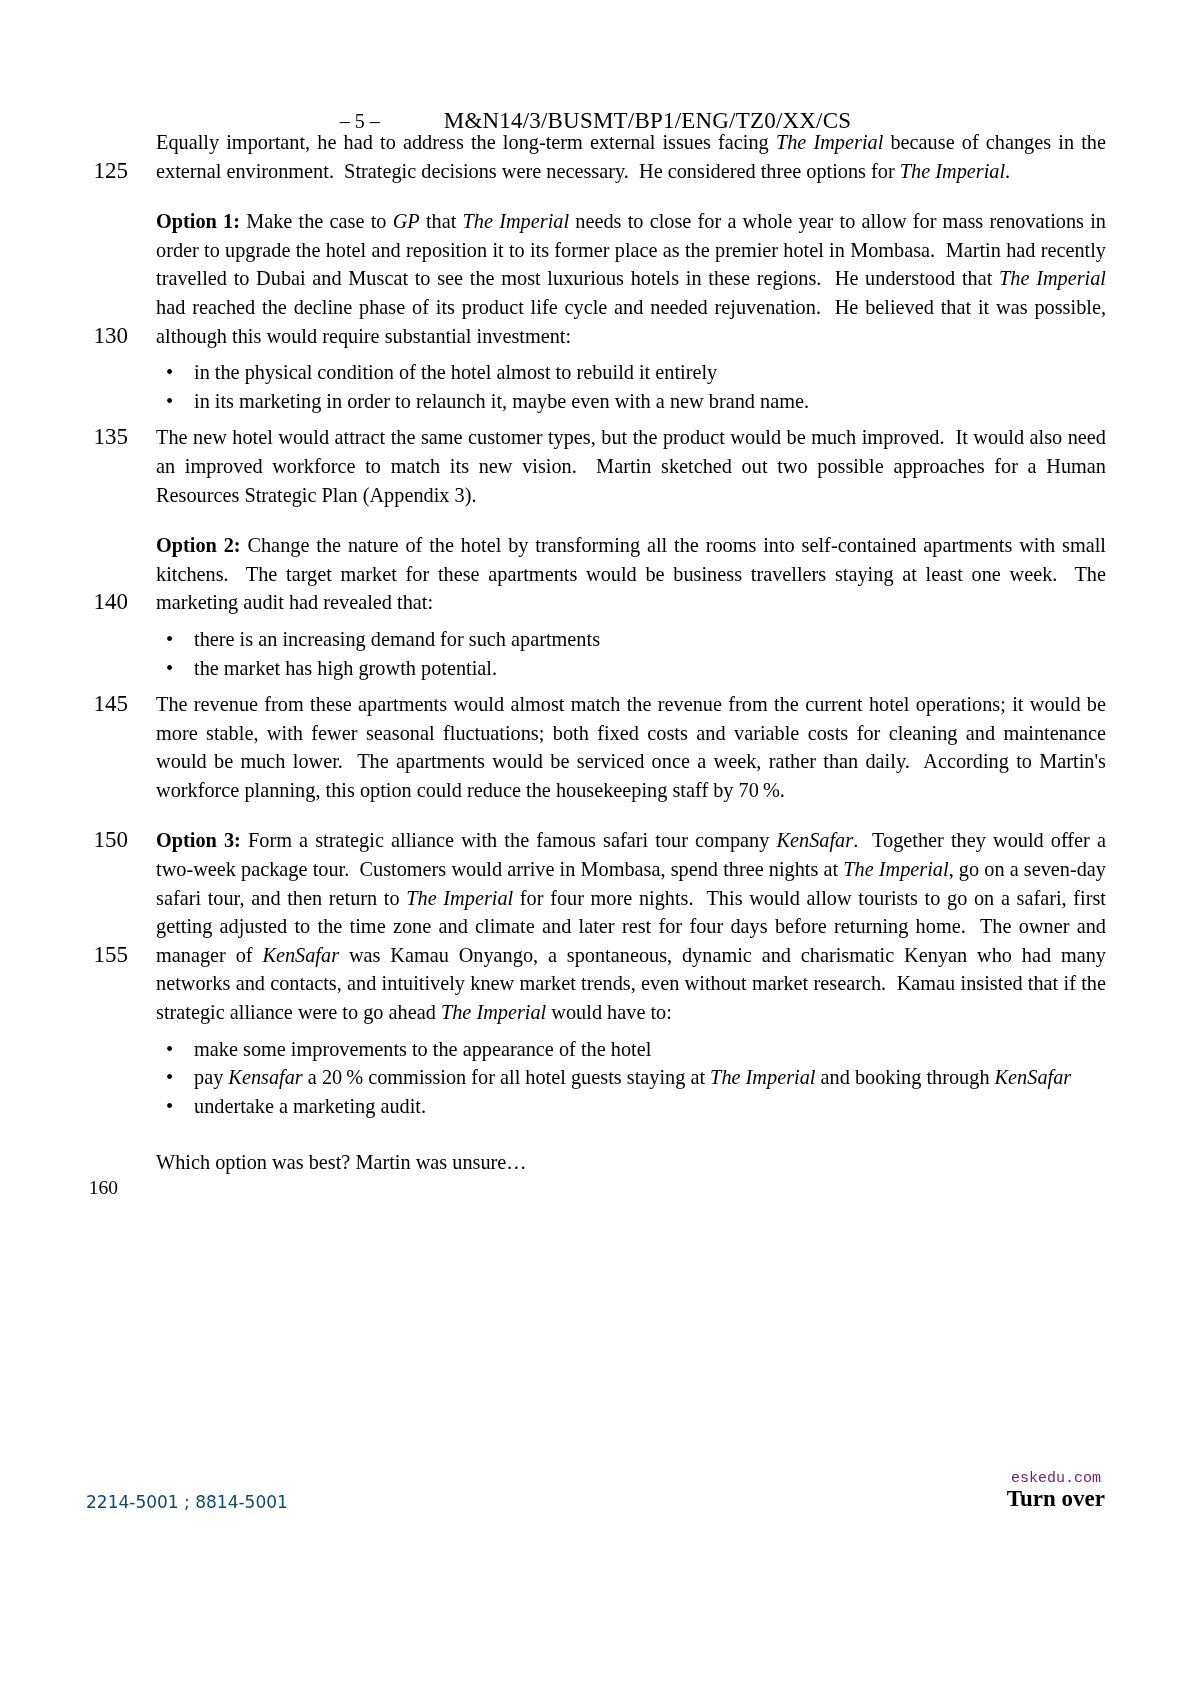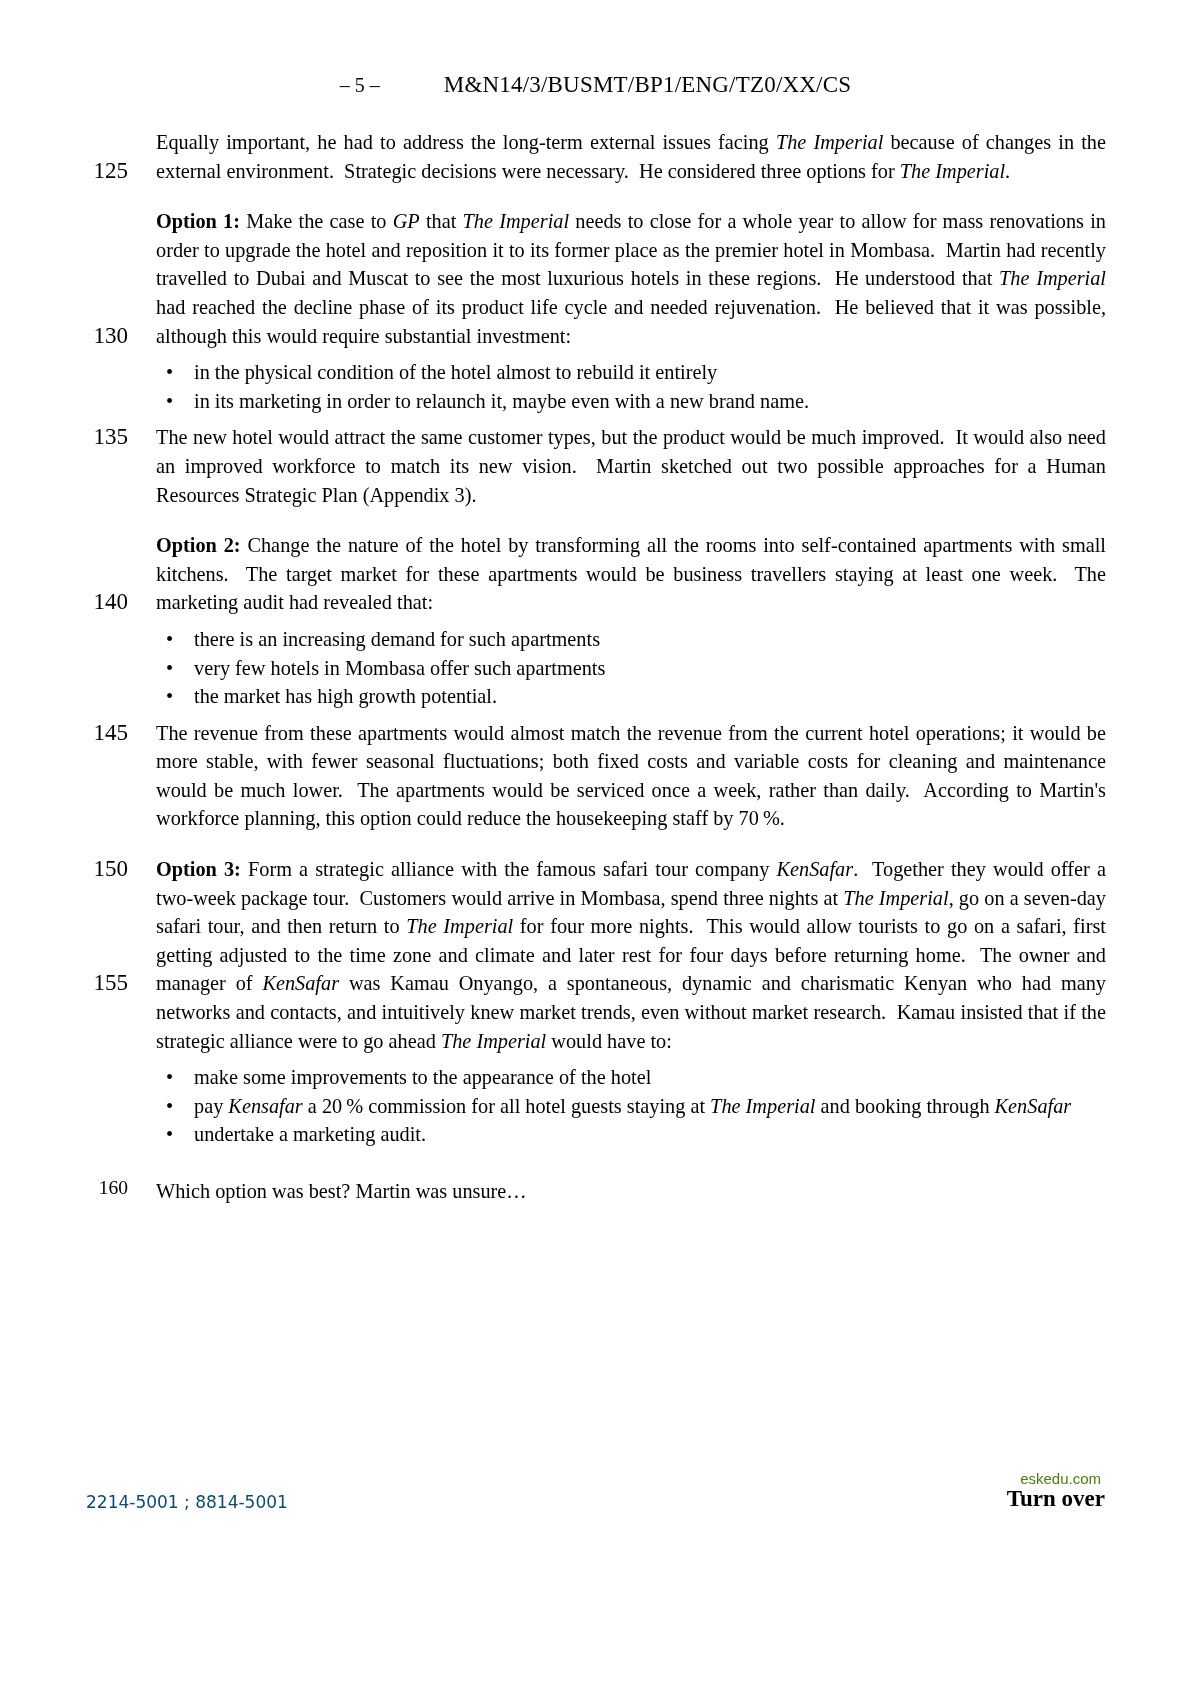--- a/index.html
+++ b/index.html
@@ -43,20 +43,21 @@
   }
   .page-number {
     font-size: 20px;
     margin-right: 64px;
     white-space: nowrap;
   }
   .paper-code {
     font-size: 23px;
     letter-spacing: 0.2px;
     white-space: nowrap;
+    margin-top: 36px;
   }
 
   
   .content {
     position: absolute;
     top: 128px;
     left: 86px;
     width: 1020px;
   }
   .para {
@@ -126,23 +127,23 @@
     text-align: right;
   }
   .turn-over {
     font-size: 23px;
     font-weight: bold;
   }
   .watermark-bottom {
     position: absolute;
     right: 4px;
     top: -16px;
-    font-family: Liberation Sans, sans-serif;
+    font-family: Liberation Mono, monospace;
     font-size: 15px;
-    color: #4d7c0f;
+    color: #701a75;
     white-space: nowrap;
   }
 </style>
 </head>
 <body>
 
 <div class="page">
 
 
   <div class="header-row">
@@ -168,21 +169,20 @@
     <div class="para">
       <div class="lineno l1">135</div>
       <p>The new hotel would attract the same customer types, but the product would be much improved.&nbsp; It would also need an improved workforce to match its new vision.&nbsp; Martin sketched out two possible approaches for a Human Resources Strategic Plan (Appendix 3).</p>
     </div>
 
     <div class="para" style="margin-bottom:0;">
       <div class="lineno l3">140</div>
       <p><b>Option 2:</b> Change the nature of the hotel by transforming all the rooms into self-contained apartments with small kitchens.&nbsp; The target market for these apartments would be business travellers staying at least one week.&nbsp; The marketing audit had revealed that:</p>
       <ul class="bullets">
         <li>there is an increasing demand for such apartments</li>
-        <li>very few hotels in Mombasa offer such apartments</li>
         <li>the market has high growth potential.</li>
       </ul>
     </div>
     <div class="para">
       <div class="lineno l1">145</div>
       <p>The revenue from these apartments would almost match the revenue from the current hotel operations; it would be more stable, with fewer seasonal fluctuations; both fixed costs and variable costs for cleaning and maintenance would be much lower.&nbsp; The apartments would be serviced once a week, rather than daily.&nbsp; According to Martin's workforce planning, this option could reduce the housekeeping staff by 70 %.</p>
     </div>
 
     <div class="para" style="margin-bottom:0;">
       <div class="lineno l1">150</div>
@@ -194,21 +194,21 @@
         <li>undertake a marketing audit.</li>
       </ul>
     </div>
 
     <div class="para" style="margin-top:28px;">
       <p>Which option was best?  Martin was unsure…</p>
     </div>
 
   </div>
 
-  <div style="position:absolute; left:86px; top:1177px; width:42px; text-align:right; font-size:19.5px;">160</div>
+  <div style="position:absolute; left:76px; top:1177px; width:42px; text-align:right; font-size:19.5px;">160</div>
 
   <div class="footer">
     <div class="footer-left">2214-5001 ; 8814-5001</div>
     <div class="footer-right">
       <div class="watermark-bottom">eskedu.com</div>
       <div class="turn-over">Turn over</div>
     </div>
   </div>
 
 </div>

